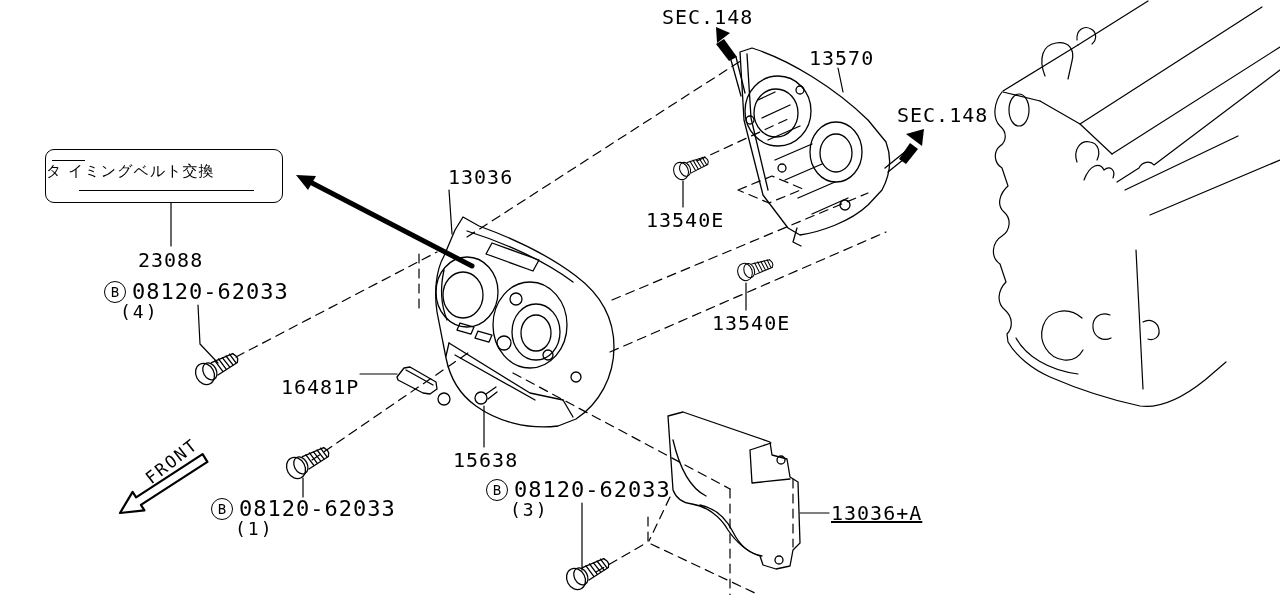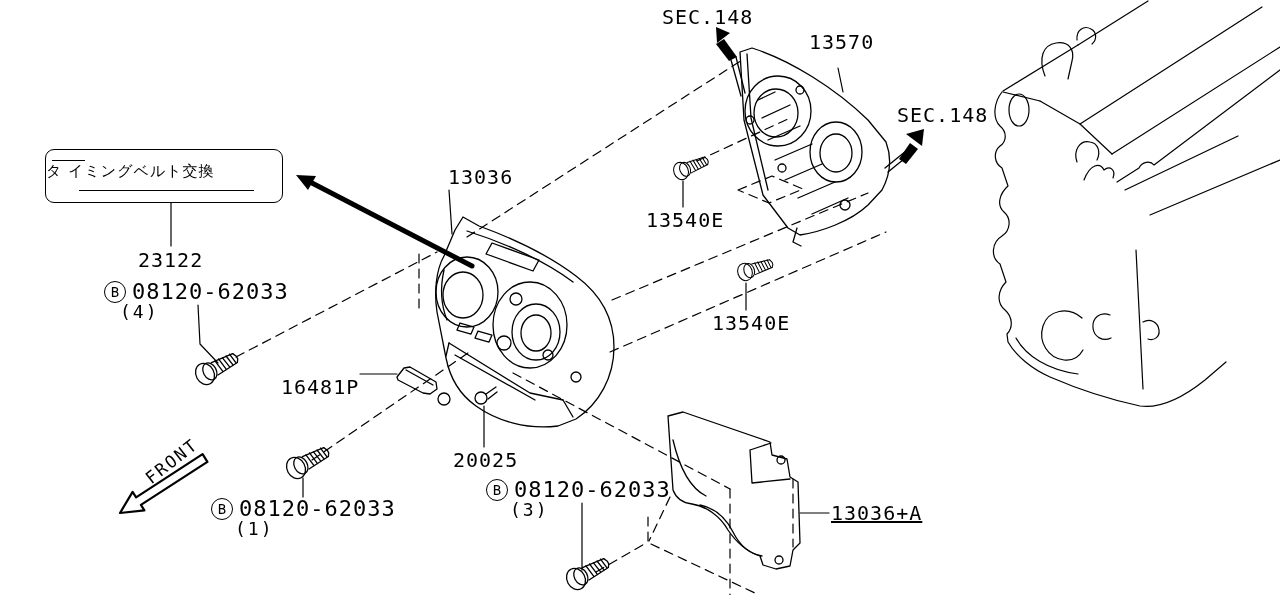--- a/index.html
+++ b/index.html
@@ -192,28 +192,28 @@
     <g>
       <line x1="472" y1="266" x2="312" y2="183" stroke="#000" stroke-width="5"></line>
       <polygon points="296,175 316,176 308,190" fill="#000" stroke="none"></polygon>
     </g>
     <g stroke-width="2.2">
       <polygon points="120,513 144.4,510.3 140.9,504.9 207.4,461.8 202.6,454.2 136.1,497.3 132.6,491.9" fill="#fff"></polygon>
     </g>
   </svg>
 
   <div class="lbl" style="left:662px;top:7px;">SEC.148</div>
-  <div class="lbl" style="left:809px;top:32px;">13570</div>
+  <div class="lbl" style="left:809px;top:48px;">13570</div>
   <div class="lbl" style="left:897px;top:105px;">SEC.148</div>
   <div class="lbl" style="left:420px;top:167px;margin-left:28px;">13036</div>
   <div class="lbl" style="left:646px;top:210px;">13540E</div>
   <div class="lbl" style="left:712px;top:313px;">13540E</div>
-  <div class="lbl" style="left:138px;top:250px;">23122</div>
+  <div class="lbl" style="left:138px;top:250px;">23088</div>
   <div class="lbl" style="left:281px;top:365px;margin-top:12px;">16481P</div>
-  <div class="lbl" style="left:453px;top:450px;">20025</div>
+  <div class="lbl" style="left:453px;top:450px;">15638</div>
   <div class="lbl" style="left:831px;top:503px;text-decoration:underline;">13036+A</div>
 
   <div class="note-box">
     <div class="note-tick"></div>
     <div class="note-text">タ イミングベルト交換</div>
     <div class="note-underline"></div>
   </div>
 
   <div class="brow" style="left:104px;top:281px;">
     <span class="bcircle">B</span>

